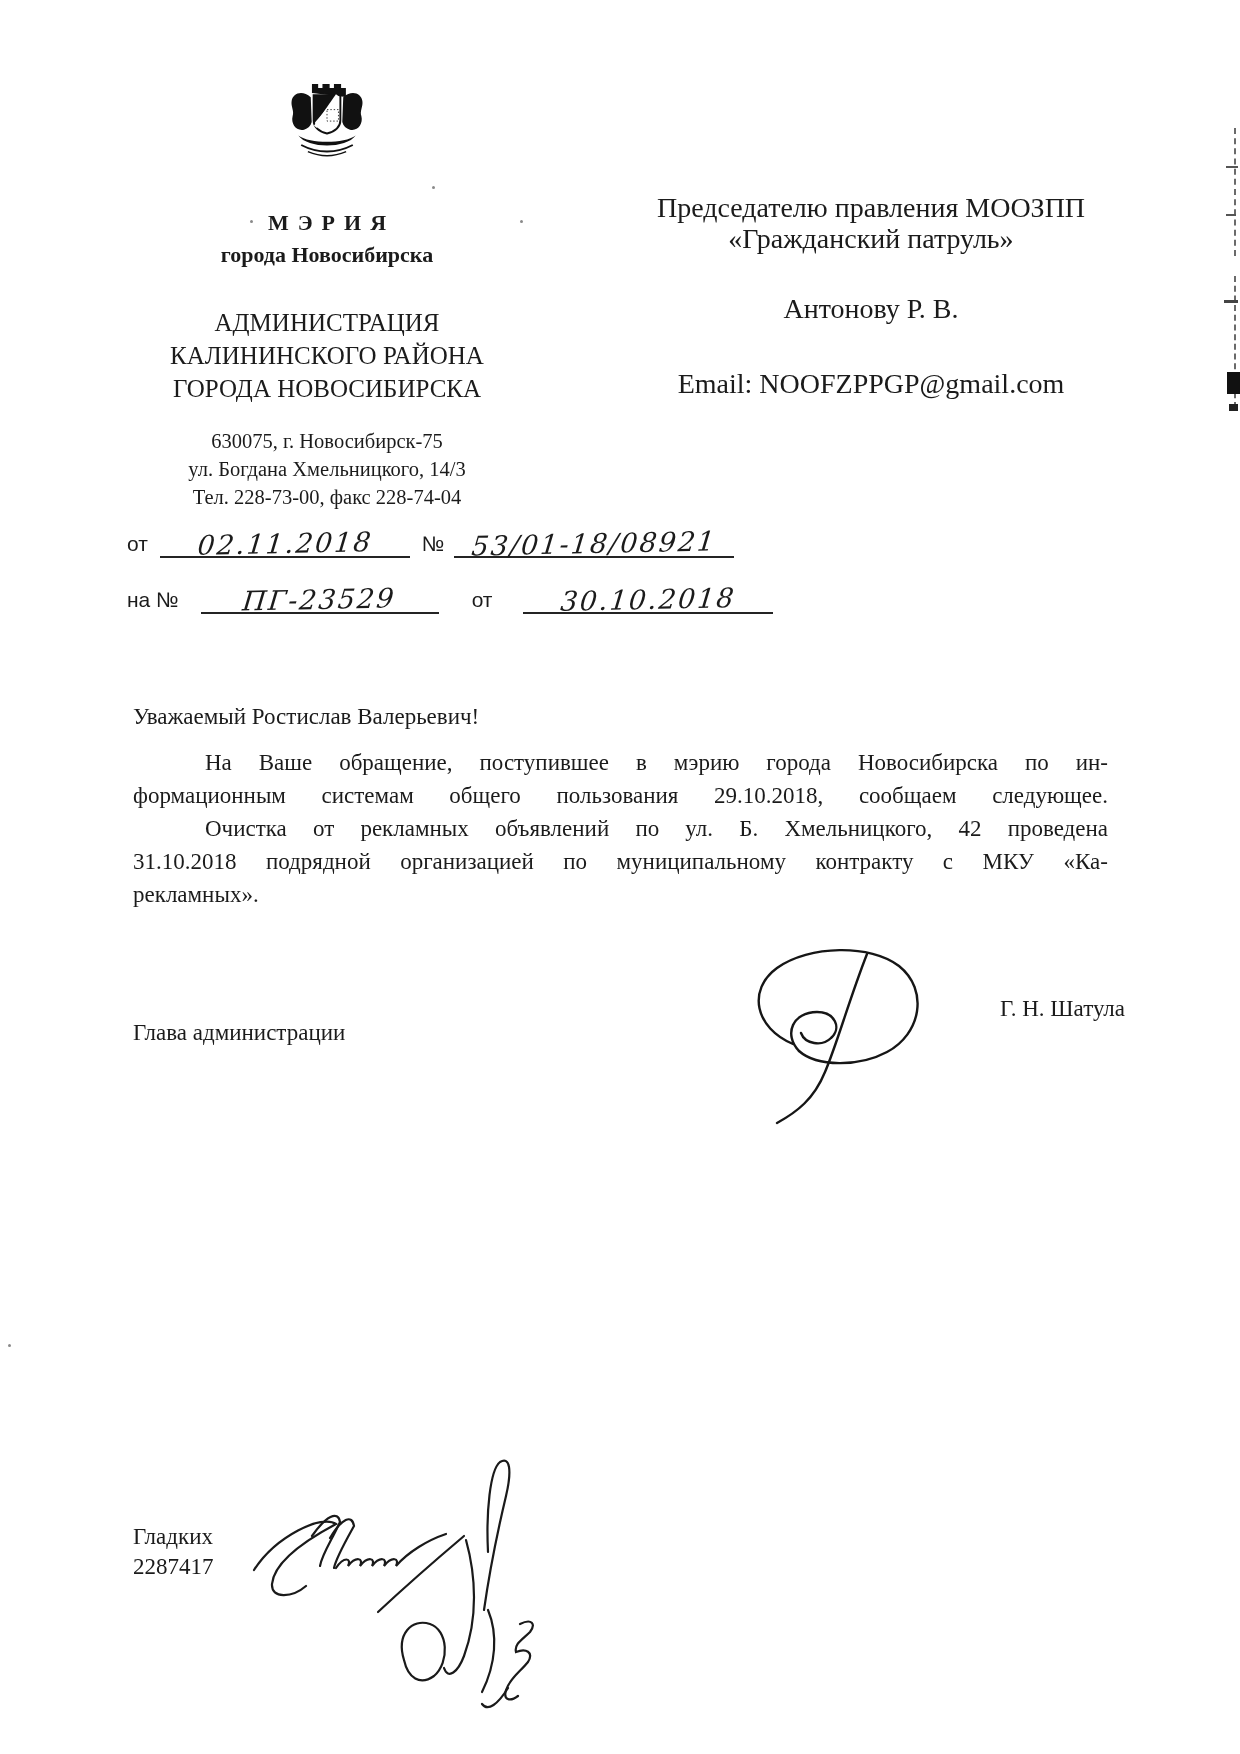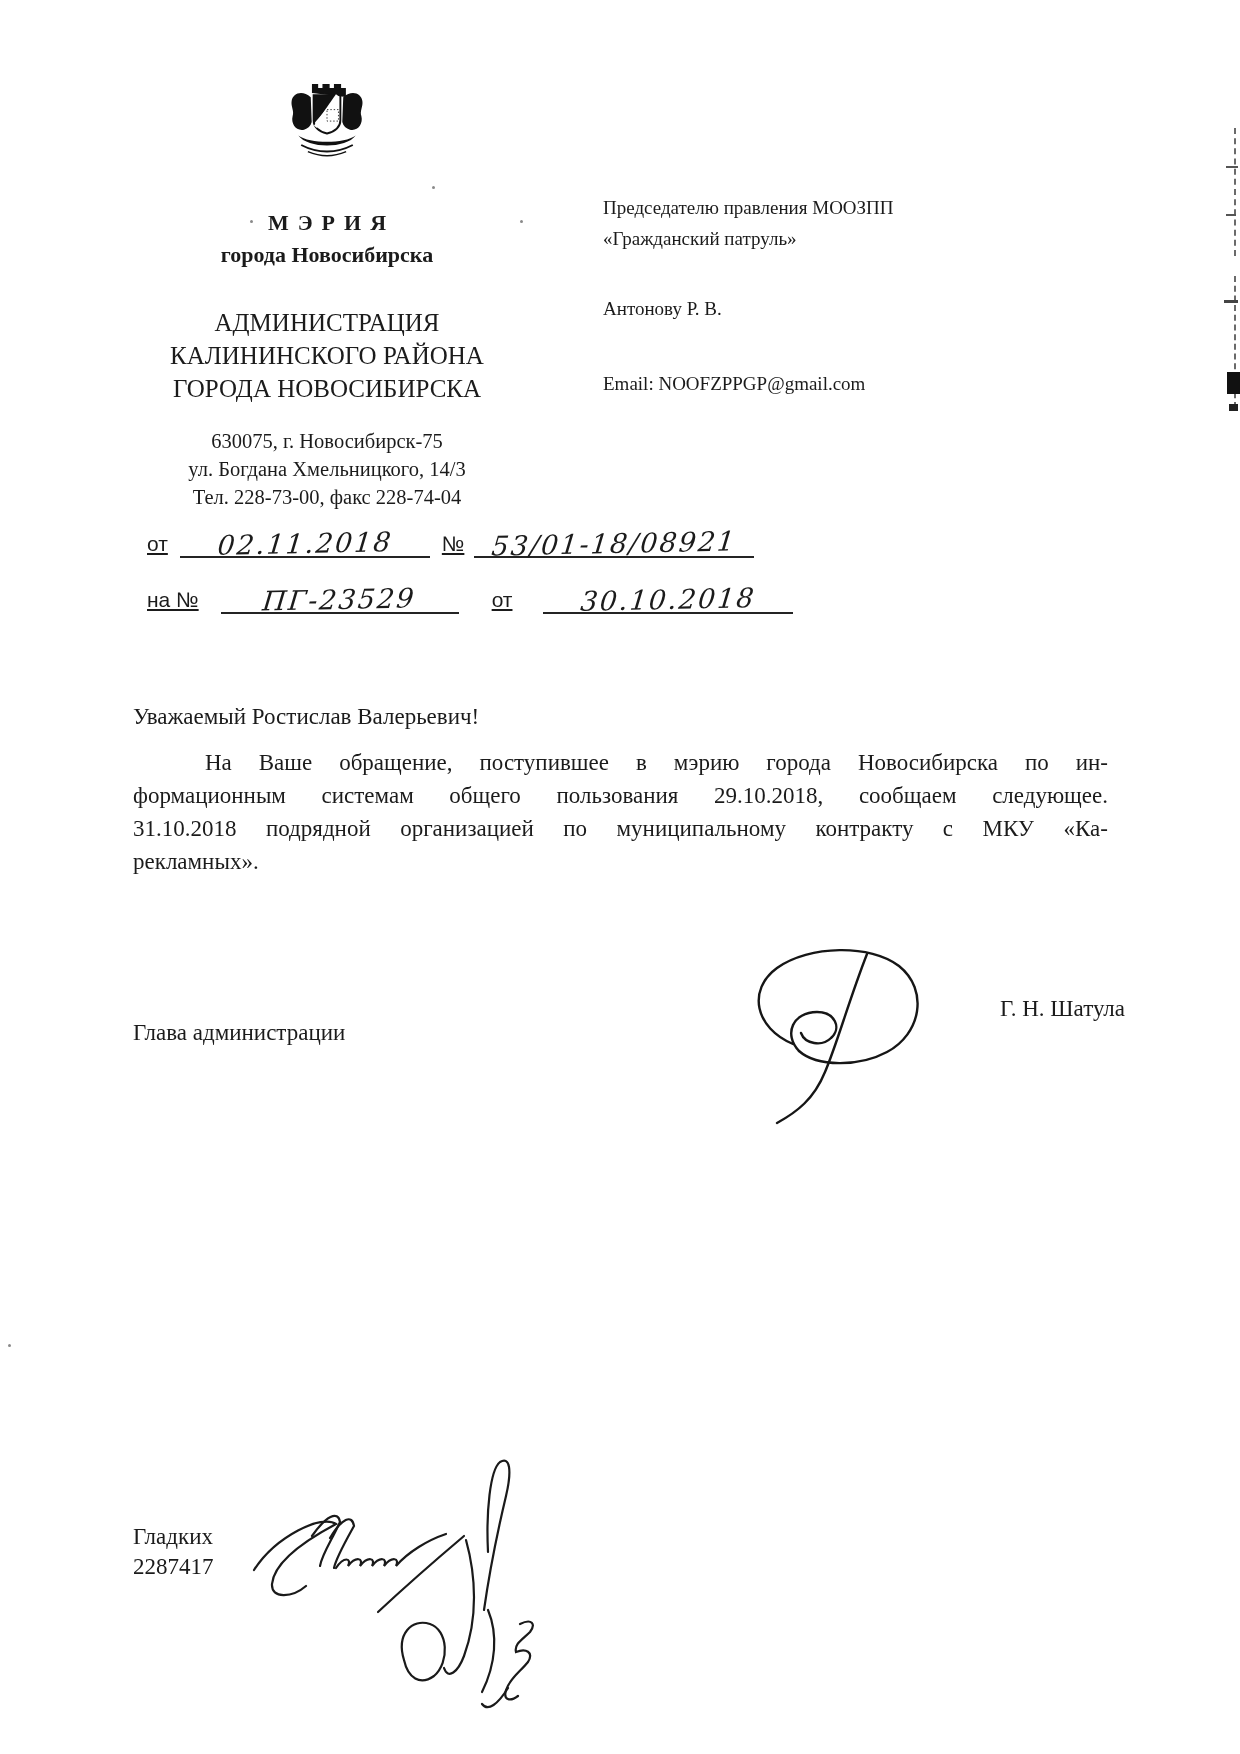--- a/index.html
+++ b/index.html
@@ -15,25 +15,25 @@
   
   .letterhead{left:128px;top:80px;width:398px;text-align:center;}
   .coat{width:96px;height:86px;display:block;margin:0 auto;}
   .org1{margin-top:44px;font-size:22px;font-weight:bold;letter-spacing:9px;padding-left:9px;}
   .org2{margin-top:6px;font-size:22px;font-weight:bold;}
   .div-line{font-size:25px;line-height:33px;}
   .div-first{margin-top:38px;}
   .addr{font-size:20.5px;line-height:28px;}
   .addr-first{margin-top:22px;}
   
-  .recipient{left:603px;top:192px;width:480px;font-size:19px;line-height:31px;}
+  .recipient{left:631px;top:192px;width:480px;font-size:28px;line-height:31px;text-align:center;}
   .recip-name{margin-top:39px;}
   .recip-email{margin-top:44px;}
   
-  .refblock{left:147px;top:516px;width:660px;text-decoration:underline;}
+  .refblock{left:127px;top:516px;width:660px;}
   .refrow{display:flex;align-items:flex-end;height:42px;}
   .refrow2{margin-top:14px;gap:19px;}
   .reflabel{font-family:"Liberation Sans", sans-serif;font-size:21px;padding-bottom:2px;white-space:nowrap;}
   .refline{border-bottom:2px solid #242424;text-align:center;white-space:nowrap;}
   .hand{
     font-family:"DejaVu Serif", serif;
     font-style:italic;
     font-size:27px;
     letter-spacing:2px;
     display:inline-block;
@@ -128,20 +128,21 @@
     <span class="reflabel gap2">от</span>
     <span class="refline w4"><span class="hand">30.10.2018</span></span>
   </div>
 </div>
 
 <div class="abs salutation">Уважаемый Ростислав Валерьевич!</div>
 
 <div class="abs bodytext">
   <div class="bl fill ind">На Ваше обращение, поступившее в мэрию города Новосибирска по ин-</div>
   <div class="bl fill">формационным системам общего пользования 29.10.2018, сообщаем следующее.</div>
+  <div class="bl fill ind">Очистка от рекламных объявлений по ул. Б. Хмельницкого, 42 проведена</div>
   <div class="bl fill">31.10.2018 подрядной организацией по муниципальному контракту с МКУ «Ка-</div>
   <div class="bl">рекламных».</div>
 </div>
 
 <div class="abs sig-title">Глава администрации</div>
 
 <svg class="abs sig-swirl" width="195" height="180" viewBox="0 0 195 180" xmlns="http://www.w3.org/2000/svg">
   <g stroke="#161616" fill="none" stroke-width="2.4" stroke-linecap="round">
     <path d="M58 98 C20 82 12 44 42 22 C74 -1 136 -2 164 20 C194 44 186 88 152 106 C124 121 82 121 64 105"></path>
     <path d="M64 105 C48 88 58 66 82 66 C100 66 107 82 96 92 C87 101 70 98 66 87"></path>

